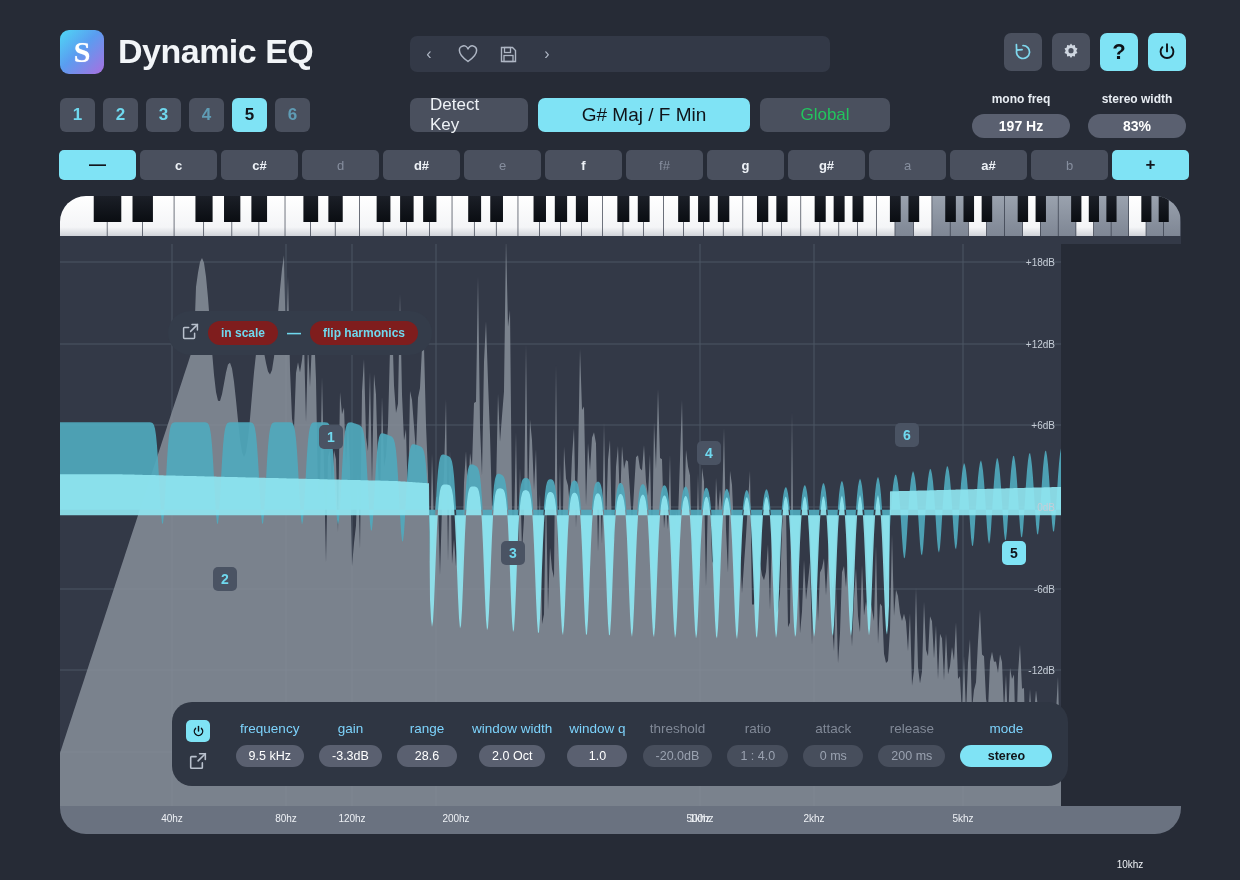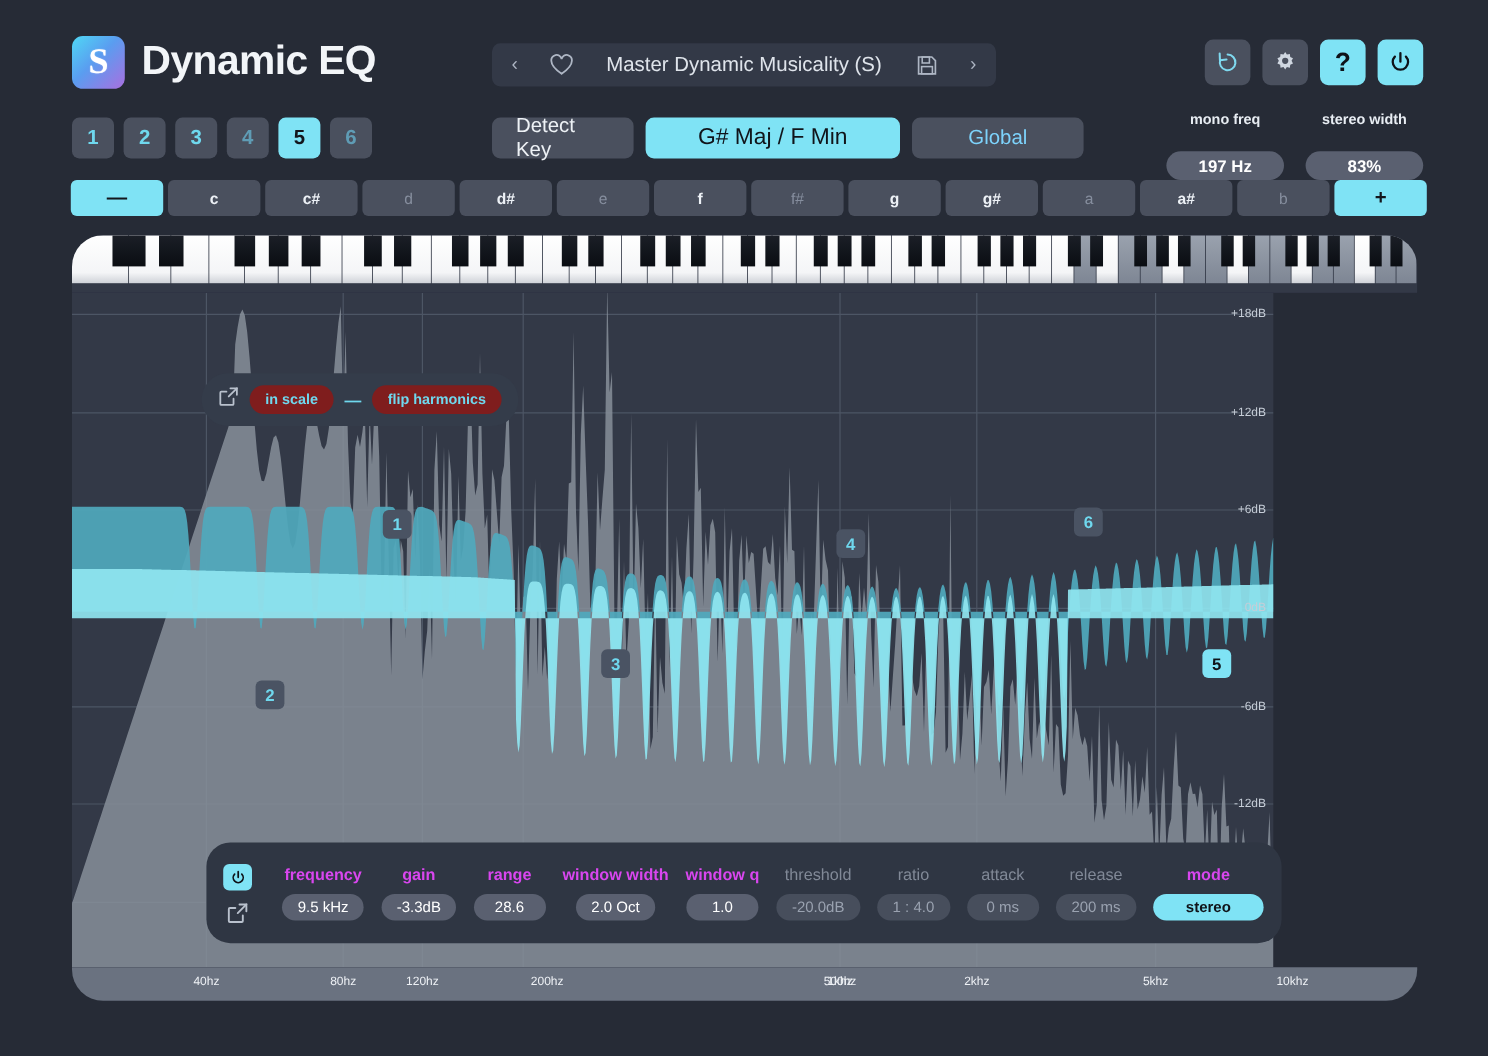--- a/index.html
+++ b/index.html
@@ -55,26 +55,26 @@
     font-size:17px; font-weight:bold; color:#6fd8ee; cursor:pointer;
   }
   .band-btn.dim { color:#5f9cb5; }
   .band-btn.active { background:#7fe3f5; color:#13161c; }
 
   .key-row { position:absolute; left:410px; top:98px; display:flex; gap:10px; }
   .key-btn { height:34px; border-radius:7px; background:#4a505e;
              display:flex; align-items:center; justify-content:center;
              font-size:17px; color:#eef2f6; padding:0 22px; cursor:pointer; }
   .key-btn.scale { background:#7fe3f5; color:#10141a; width:212px; font-size:19px; }
-  .key-btn.global { color:#7dd3fc; width:143px; }
+  .key-btn.global { color:#22c55e; width:130px; }
   .key-btn.detect { width:118px;padding-left:20px; }
 
   .meters { position:absolute; right:54px; top:92px; display:flex; gap:18px; }
   .meter { text-align:center; }
-  .meter-label { font-size:12px; font-weight:bold; color:#e8edf3; margin-bottom:20px; }
+  .meter-label { font-size:12px; font-weight:bold; color:#e8edf3; margin-bottom:8px; }
   .meter-val { width:98px; height:24px; border-radius:12px; background:#5a6070;
                display:flex; align-items:center; justify-content:center;
                font-size:14px; font-weight:bold; color:#ffffff; cursor:pointer; }
 
   
   .note-row { position:absolute; left:59px; top:150px; display:flex; gap:4px; }
   .note-btn { width:77px; height:30px; border-radius:5px; background:#4a505e;
               display:flex; align-items:center; justify-content:center;
               font-size:13px; font-weight:bold; color:#edf1f6; cursor:pointer; }
   .note-btn.off { color:#868e9e; font-weight:normal; }
@@ -124,21 +124,21 @@
     position:absolute; left:172px; top:702px; width:896px; height:84px;
     background:#2f3643; border-radius:20px; display:flex; align-items:center;
   }
   .p-left { width:56px; height:84px; position:relative; }
   .p-power { position:absolute; left:14px; top:18px; width:24px; height:22px;
              border-radius:5px; background:#7fe3f5; display:flex;
              align-items:center; justify-content:center; cursor:pointer; }
   .p-link { position:absolute; left:15px; top:48px; width:22px; height:22px;
             display:flex; align-items:center; justify-content:center; cursor:pointer; }
   .p-item { display:flex; flex-direction:column; align-items:center; gap:9px; }
-  .p-name { font-size:13.5px; font-weight:bold; color:#d946ef; white-space:nowrap; }
+  .p-name { font-size:13.5px; font-weight:normal; color:#7dd3fc; white-space:nowrap; }
   .p-val { height:22px; min-width:60px; border-radius:11px; background:#5a6070;
            display:flex; align-items:center; justify-content:center;
            font-size:12.5px; color:#ffffff; padding:0 13px; cursor:pointer; }
   .p-item.dis .p-name { color:#818997; font-weight:normal; }
   .p-item.dis .p-val { background:#474e5c; color:#9aa2b0; }
   .p-item.mode .p-val { background:#7fe3f5; color:#10141a; font-weight:bold;
                         min-width:92px; }
 </style>
 </head>
 <body>
@@ -151,21 +151,20 @@
     </div>
     <div class="app-title">Dynamic EQ</div>
 
     <div class="preset-bar">
       <div class="pb-btn">‹</div>
       <div class="pb-ico">
         <svg width="20" height="18" viewBox="0 0 20 18">
             <path d="M10 16.5 C3 11.5 1.5 8.5 1.5 6 A4.3 4.3 0 0 1 10 4.3 A4.3 4.3 0 0 1 18.5 6 C18.5 8.5 17 11.5 10 16.5 Z" fill="none" stroke="#aeb6c4" stroke-width="1.5"></path>
           </svg>
       </div>
-      <div class="pb-name">Master Dynamic Musicality (S)</div>
       <div class="pb-ico">
         <svg width="17" height="17" viewBox="0 0 17 17">
             <path d="M1.5 1.5h11l3 3v11h-14z" fill="none" stroke="#aeb6c4" stroke-width="1.4"></path>
             <rect x="4.5" y="1.5" width="6" height="5" fill="none" stroke="#aeb6c4" stroke-width="1.3"></rect>
             <rect x="4" y="9.5" width="9" height="6" fill="none" stroke="#aeb6c4" stroke-width="1.3"></rect>
           </svg>
       </div>
       <div class="pb-btn">›</div>
     </div>
 
@@ -387,21 +386,21 @@
   <div class="freq-axis">
     <div id="freq-labels">
         <div class="freq-label" style="left: 112px;">40hz</div>
         <div class="freq-label" style="left: 226px;">80hz</div>
         <div class="freq-label" style="left: 292px;">120hz</div>
         <div class="freq-label" style="left: 396px;">200hz</div>
         <div class="freq-label" style="left: 640px;">500hz</div>
         <div class="freq-label" style="left: 640px;">1khz</div>
         <div class="freq-label" style="left: 754px;">2khz</div>
         <div class="freq-label" style="left: 903px;">5khz</div>
-        <div class="freq-label" style="left: 1017px;">10khz</div>
+        <div class="freq-label" style="left: 1070px; margin-top: 46px;">10khz</div>
       </div>
   </div>
 
   <div class="scale-pill">
     <span>
       <svg width="17" height="17" viewBox="0 0 17 17">
           <path d="M10 1.6h5.4V7" fill="none" stroke="#b9c1cd" stroke-width="1.5" stroke-linecap="round"></path>
           <path d="M15.4 1.6 L8.6 8.4" stroke="#b9c1cd" stroke-width="1.5" stroke-linecap="round"></path>
           <path d="M12.6 10.3v4.3a.8.8 0 0 1-.8.8H2.4a.8.8 0 0 1-.8-.8V5.2a.8.8 0 0 1 .8-.8h4.3" fill="none" stroke="#b9c1cd" stroke-width="1.5" stroke-linecap="round"></path>
         </svg>

